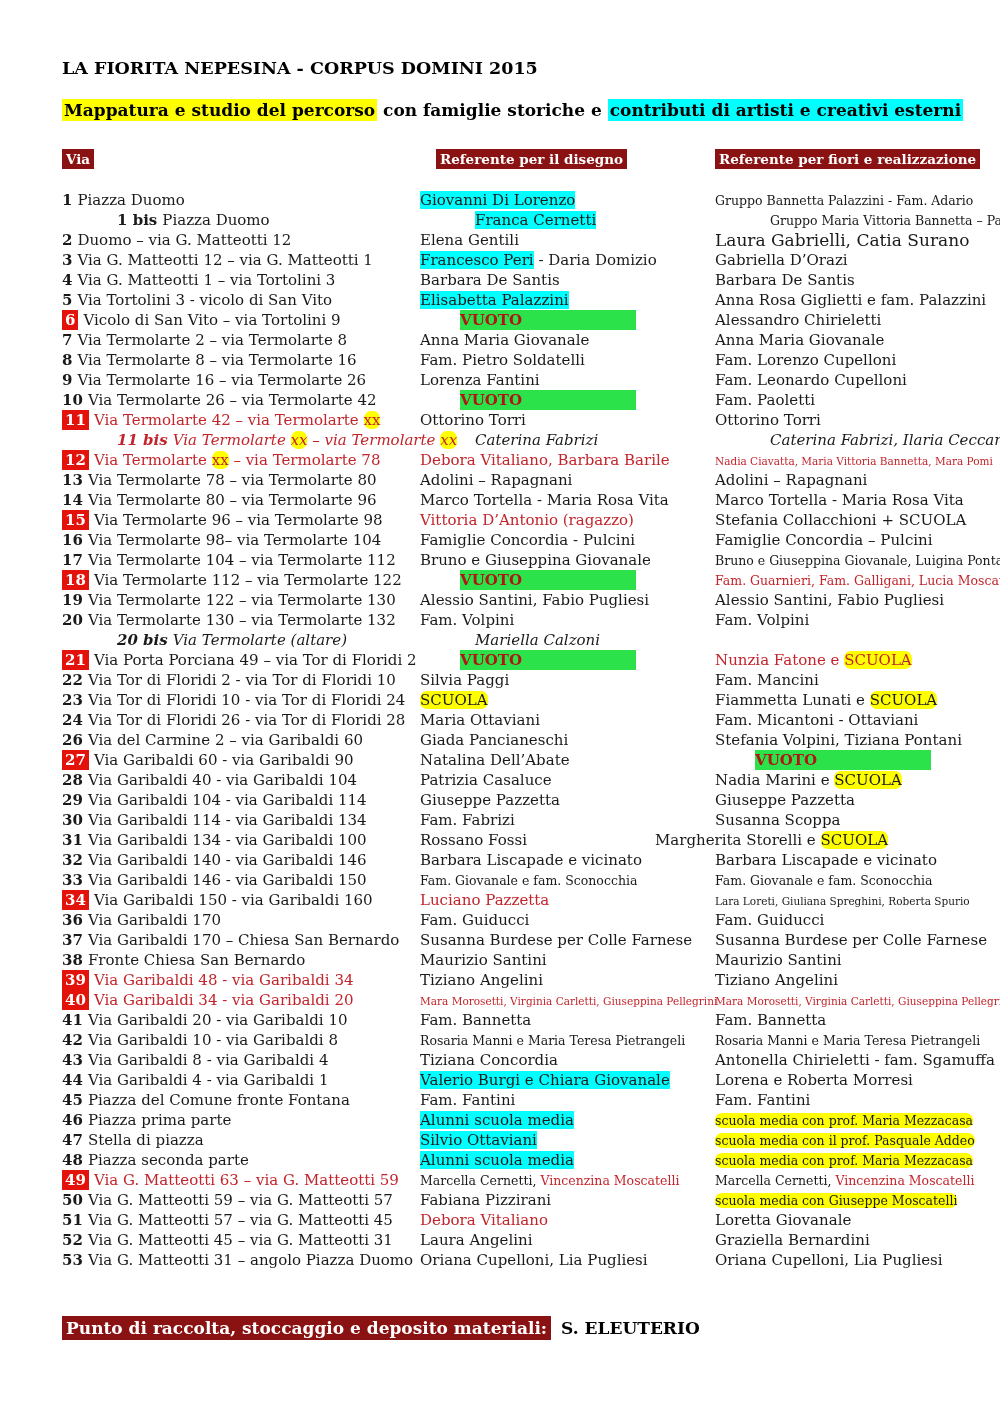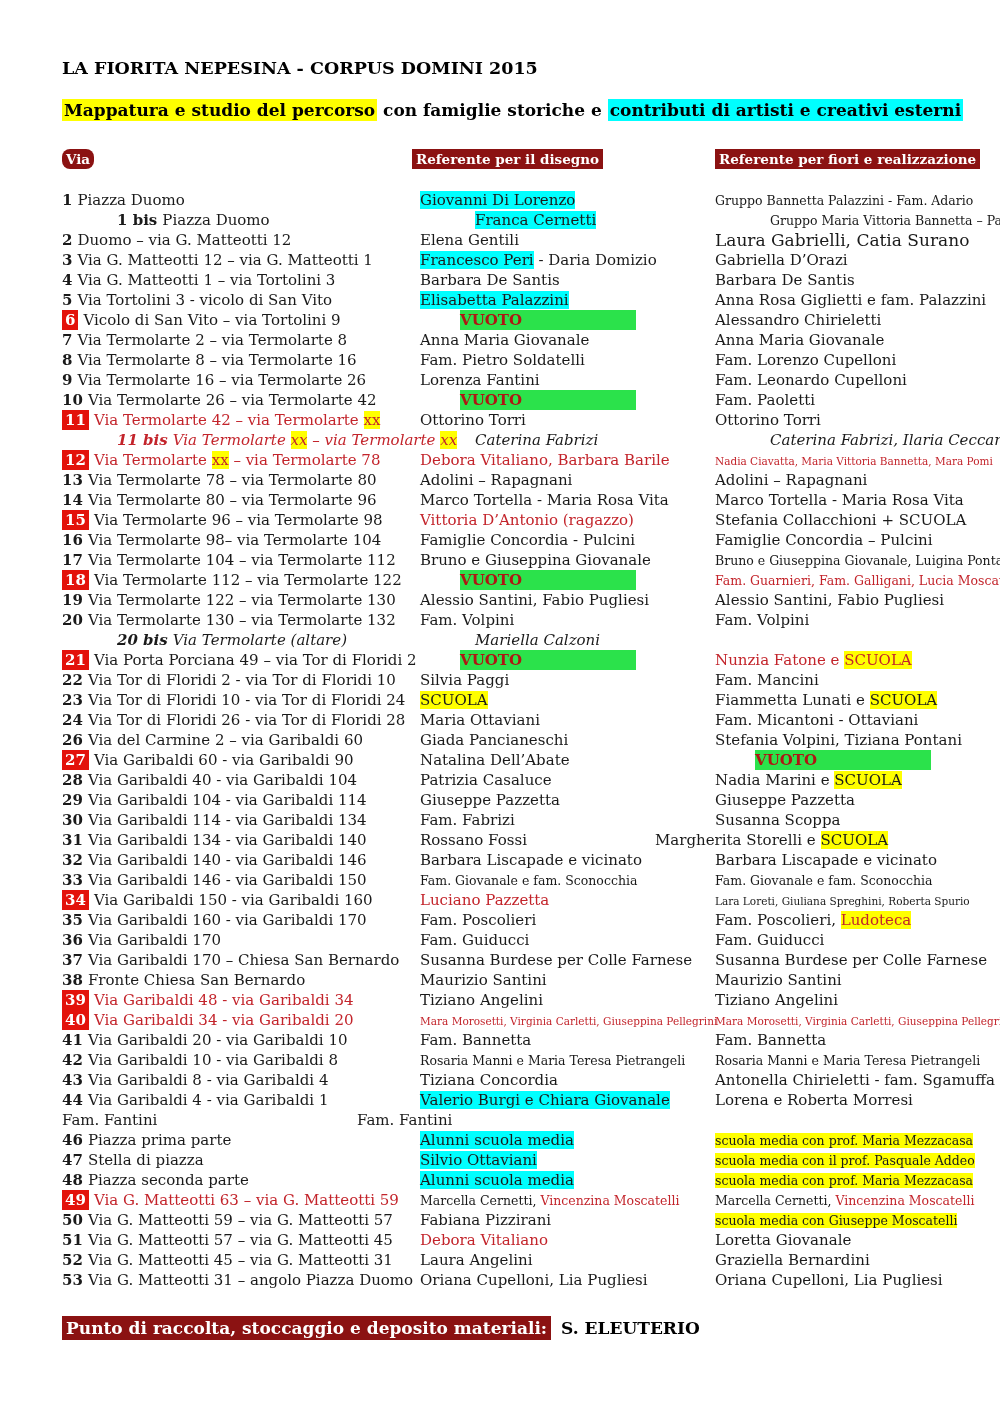--- a/index.html
+++ b/index.html
@@ -9,36 +9,36 @@
     color:#1a1a1a;font-size:15px;
   }
   .content{position:absolute;left:62px;top:0;width:900px;}
   .doc-title{position:absolute;top:58px;left:0;font-size:17.5px;font-weight:bold;color:#000;}
   .subtitle{position:absolute;top:100px;left:0;font-size:17px;font-weight:bold;color:#000;white-space:nowrap;}
   .subtitle .hl-y{background:var(--yellow,#ffff00);padding:1px 2px;margin-top:8px;}
   .subtitle .hl-c{background:var(--cyan,#00ffff);padding:1px 2px;}
   .colheads{position:absolute;top:149px;left:0;width:900px;height:22px;}
   .colhead{position:absolute;top:0;background:var(--darkred,#8b1212);color:#fff;
     font-weight:bold;font-size:13.5px;padding:2px 4px;white-space:nowrap;}
-  .ch1{left:0;border-radius:8px;}
-  .ch2{left:350px;}
+  .ch1{left:0;}
+  .ch2{left:374px;}
   .ch3{left:653px;}
   .rows{position:absolute;top:190px;left:0;width:900px;}
   .row{display:flex;height:20px;line-height:20px;white-space:nowrap;}
   .cell{overflow:visible;}
   .cell.via{width:358px;flex:0 0 358px;}
   .cell.mid{width:295px;flex:0 0 295px;}
   .cell.right{flex:1 1 auto;}
   .num{font-weight:bold;margin-right:5px;display:inline-block;}
   .num.box{background:var(--numred,#e3120b);color:#fff;padding:0 3px;}
   .num.ri{color:var(--red,#c3242b);font-style:italic;}
   .num.ib{font-style:italic;}
   .seg{white-space:pre;}
   .seg.r{color:var(--red,#c3242b);}
-  .seg.y{background:var(--yellow,#ffff00);}
+  .seg.y{background:var(--yellow,#ffff00);border-radius:7px;}
   .seg.c{background:var(--cyan,#00ffff);}
   .seg.i{font-style:italic;}
   .seg.s{font-size:12.5px;}
   .seg.xs{font-size:10.5px;}
   .seg.b{font-size:17px;}
   .seg.g{display:inline-block;width:176px;background:var(--green,#2be24b);
     color:var(--vuotored,#b01513);font-weight:bold;margin-left:40px;}
   .footer{position:absolute;top:1318px;left:0;font-size:17px;font-weight:bold;white-space:nowrap;}
   .footer .flabel{background:var(--darkred,#8b1212);color:#fff;padding:2px 4px;}
   .footer .fvalue{color:#000;padding-left:4px;}
@@ -214,45 +214,40 @@
         <div class="cell via"><span class="num ">29</span><span class="seg ">Via Garibaldi 104 - via Garibaldi 114</span></div>
         <div class="cell mid"><span class="seg ">Giuseppe Pazzetta</span></div>
         <div class="cell right"><span class="seg ">Giuseppe Pazzetta</span></div>
       </div>
       <div class="row">
         <div class="cell via"><span class="num ">30</span><span class="seg ">Via Garibaldi 114 - via Garibaldi 134</span></div>
         <div class="cell mid"><span class="seg ">Fam. Fabrizi</span></div>
         <div class="cell right"><span class="seg ">Susanna Scoppa</span></div>
       </div>
       <div class="row">
-        <div class="cell via"><span class="num ">31</span><span class="seg ">Via Garibaldi 134 - via Garibaldi 140</span></div>
+        <div class="cell via"><span class="num ">31</span><span class="seg ">Via Garibaldi 134 - via Garibaldi 100</span></div>
         <div class="cell mid"><span class="seg ">Rossano Fossi</span></div>
         <div class="cell right" style="text-indent: -60px;"><span class="seg ">Margherita Storelli e </span><span class="seg y">SCUOLA</span></div>
       </div>
       <div class="row">
         <div class="cell via"><span class="num ">32</span><span class="seg ">Via Garibaldi 140 - via Garibaldi 146</span></div>
         <div class="cell mid"><span class="seg ">Barbara Liscapade e vicinato</span></div>
         <div class="cell right"><span class="seg ">Barbara Liscapade e vicinato</span></div>
       </div>
       <div class="row">
         <div class="cell via"><span class="num ">33</span><span class="seg ">Via Garibaldi 146 - via Garibaldi 150</span></div>
         <div class="cell mid"><span class="seg s">Fam. Giovanale e fam. Sconocchia</span></div>
         <div class="cell right"><span class="seg s">Fam. Giovanale e fam. Sconocchia</span></div>
       </div>
       <div class="row">
         <div class="cell via"><span class="num box">34</span><span class="seg ">Via Garibaldi 150 - via Garibaldi 160</span></div>
         <div class="cell mid"><span class="seg r">Luciano Pazzetta</span></div>
         <div class="cell right"><span class="seg xs">Lara Loreti, Giuliana Spreghini, Roberta Spurio</span></div>
       </div>
       <div class="row">
-        <div class="cell via"><span class="num ">35</span><span class="seg ">Via Garibaldi 160 - via Garibaldi 170</span></div>
-        <div class="cell mid"><span class="seg ">Fam. Poscolieri</span></div>
-        <div class="cell right"><span class="seg ">Fam. Poscolieri, </span><span class="seg r y">Ludoteca</span></div>
-      </div>
-      <div class="row">
         <div class="cell via"><span class="num ">36</span><span class="seg ">Via Garibaldi 170</span></div>
         <div class="cell mid"><span class="seg ">Fam. Guiducci</span></div>
         <div class="cell right"><span class="seg ">Fam. Guiducci</span></div>
       </div>
       <div class="row">
         <div class="cell via"><span class="num ">37</span><span class="seg ">Via Garibaldi 170 – Chiesa San Bernardo</span></div>
         <div class="cell mid"><span class="seg ">Susanna Burdese per Colle Farnese</span></div>
         <div class="cell right"><span class="seg ">Susanna Burdese per Colle Farnese</span></div>
       </div>
       <div class="row">
@@ -284,20 +279,21 @@
         <div class="cell via"><span class="num ">43</span><span class="seg ">Via Garibaldi 8 - via Garibaldi 4</span></div>
         <div class="cell mid"><span class="seg ">Tiziana Concordia</span></div>
         <div class="cell right"><span class="seg ">Antonella Chirieletti - fam. Sgamuffa</span></div>
       </div>
       <div class="row">
         <div class="cell via"><span class="num ">44</span><span class="seg ">Via Garibaldi 4 - via Garibaldi 1</span></div>
         <div class="cell mid"><span class="seg c">Valerio Burgi e Chiara Giovanale</span></div>
         <div class="cell right"><span class="seg ">Lorena e Roberta Morresi</span></div>
       </div>
       <div class="row">
+        <div class="cell via"><span class="num ">45</span><span class="seg ">Piazza del Comune fronte Fontana</span></div>
         <div class="cell mid"><span class="seg ">Fam. Fantini</span></div>
         <div class="cell right"><span class="seg ">Fam. Fantini</span></div>
       </div>
       <div class="row">
         <div class="cell via"><span class="num ">46</span><span class="seg ">Piazza prima parte</span></div>
         <div class="cell mid"><span class="seg c">Alunni scuola media</span></div>
         <div class="cell right"><span class="seg s y">scuola media con prof. Maria Mezzacasa</span></div>
       </div>
       <div class="row">
         <div class="cell via"><span class="num ">47</span><span class="seg ">Stella di piazza</span></div>

